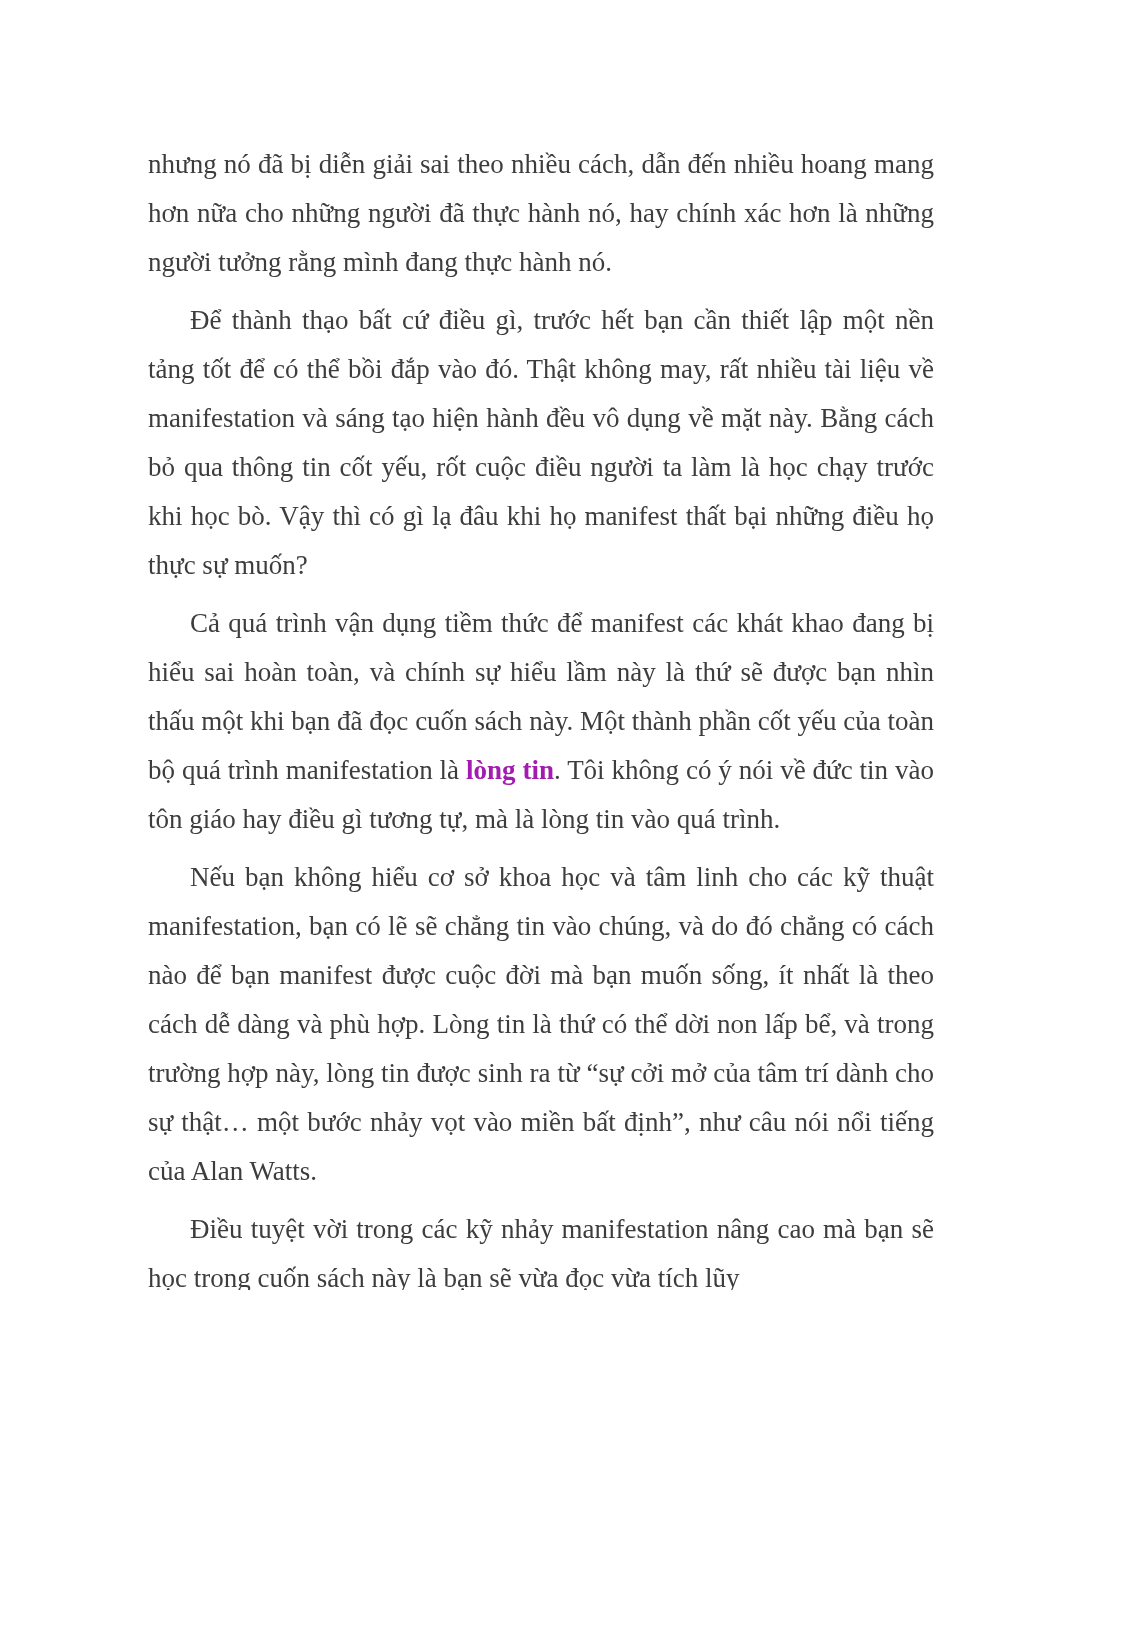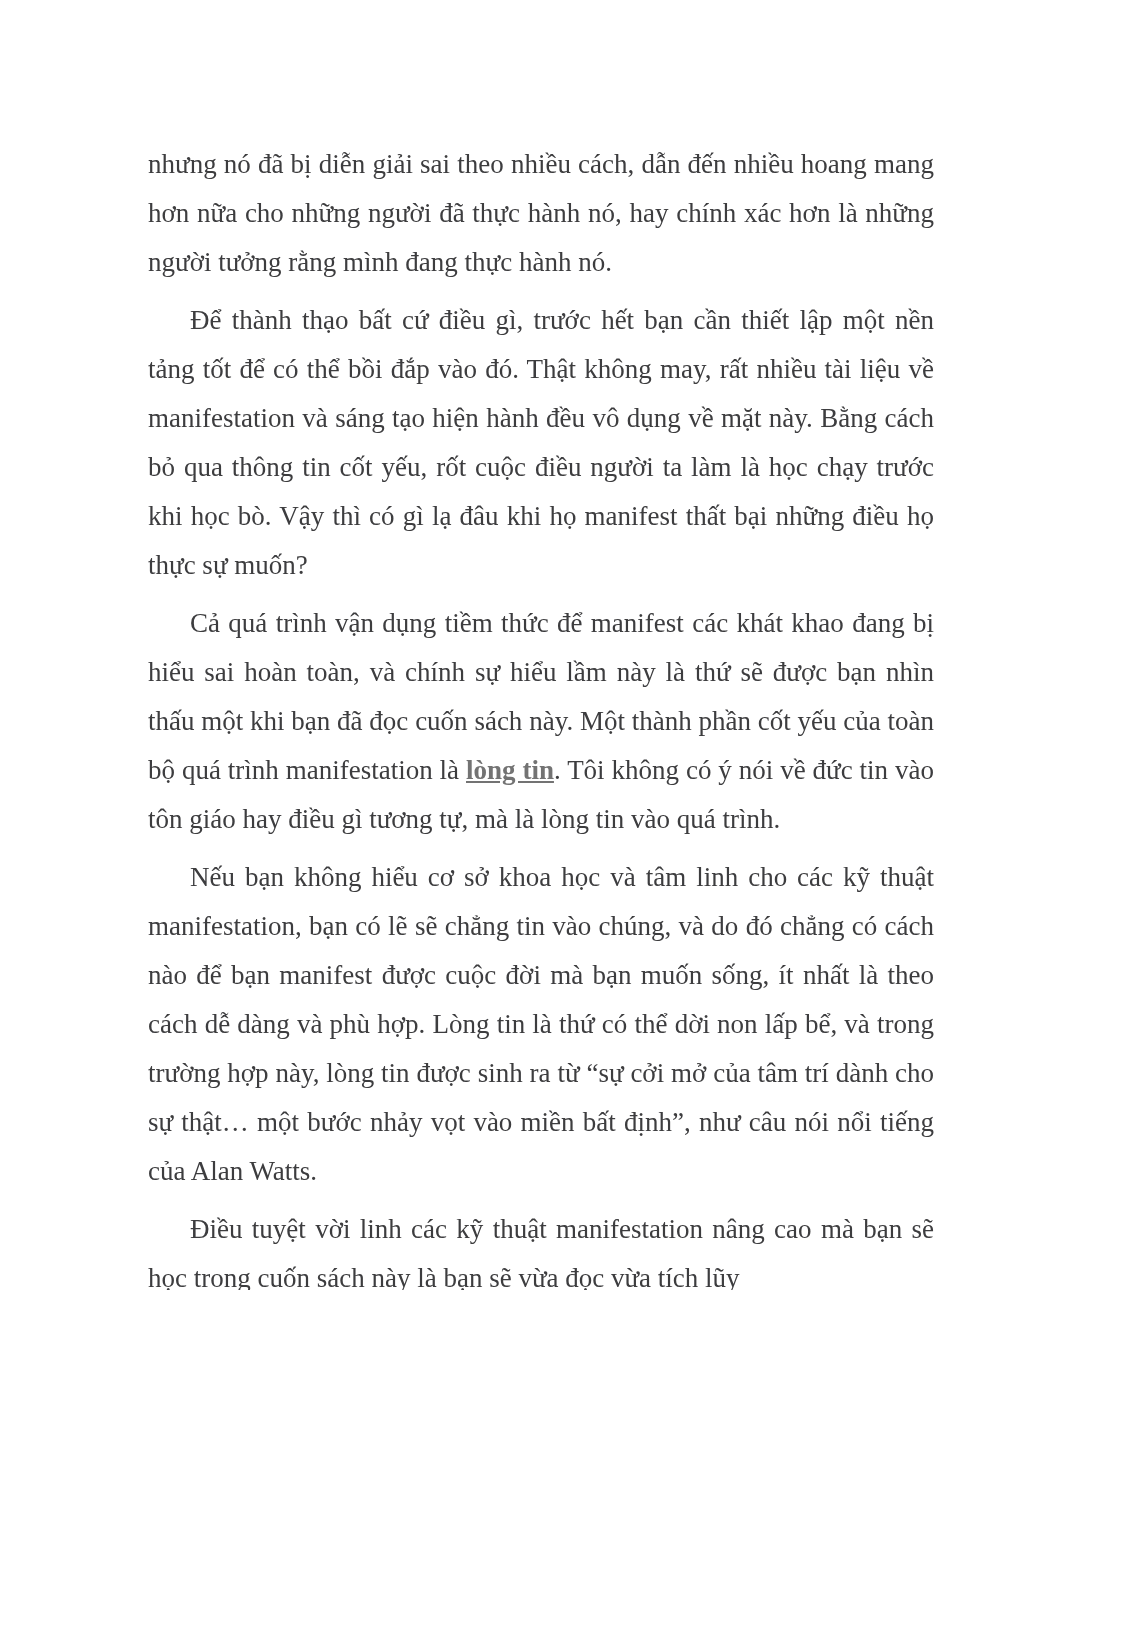--- a/index.html
+++ b/index.html
@@ -29,22 +29,21 @@
   }
   .para {
     margin: 0 0 9px 0;
     padding: 0;
   }
   .para.indent {
     text-indent: 42px;
   }
   .para strong {
     font-weight: 700;
-    color: #737373;
-    text-decoration: underline;
+    color: #a21caf;
   }
   .footer {
     position: absolute;
     left: 148px;
     top: 1424px;
     width: 786px;
     text-align: center;
     font-family: "Liberation Sans", "DejaVu Sans", sans-serif;
     font-size: 19px;
     letter-spacing: 2px;
@@ -69,20 +68,20 @@
 </head>
 <body>
 
 <div class="page">
 
   <div class="text-block">
       <p class="para"><span>nhưng nó đã bị diễn giải sai theo nhiều cách, dẫn đến nhiều hoang mang hơn nữa cho những người đã thực hành nó, hay chính xác hơn là những người tưởng rằng mình đang thực hành nó.</span></p>
       <p class="para indent"><span>Để thành thạo bất cứ điều gì, trước hết bạn cần thiết lập một nền tảng tốt để có thể bồi đắp vào đó. Thật không may, rất nhiều tài liệu về manifestation và sáng tạo hiện hành đều vô dụng về mặt này. Bằng cách bỏ qua thông tin cốt yếu, rốt cuộc điều người ta làm là học chạy trước khi học bò. Vậy thì có gì lạ đâu khi họ manifest thất bại những điều họ thực sự muốn?</span></p>
       <p class="para indent"><span>Cả quá trình vận dụng tiềm thức để manifest các khát khao đang bị hiểu sai hoàn toàn, và chính sự hiểu lầm này là thứ sẽ được bạn nhìn thấu một khi bạn đã đọc cuốn sách này. Một thành phần cốt yếu của toàn bộ quá trình manifestation là </span><strong>lòng tin</strong><span>. Tôi không có ý nói về đức tin vào tôn giáo hay điều gì tương tự, mà là lòng tin vào quá trình.</span></p>
       <p class="para indent"><span>Nếu bạn không hiểu cơ sở khoa học và tâm linh cho các kỹ thuật manifestation, bạn có lẽ sẽ chẳng tin vào chúng, và do đó chẳng có cách nào để bạn manifest được cuộc đời mà bạn muốn sống, ít nhất là theo cách dễ dàng và phù hợp. Lòng tin là thứ có thể dời non lấp bể, và trong trường hợp này, lòng tin được sinh ra từ “sự cởi mở của tâm trí dành cho sự thật… một bước nhảy vọt vào miền bất định”, như câu nói nổi tiếng của Alan Watts.</span></p>
-      <p class="para indent"><span>Điều tuyệt vời linh các kỹ thuật manifestation nâng cao mà bạn sẽ học trong cuốn sách này là bạn sẽ vừa đọc vừa tích lũy</span></p>
+      <p class="para indent"><span>Điều tuyệt vời trong các kỹ nhảy manifestation nâng cao mà bạn sẽ học trong cuốn sách này là bạn sẽ vừa đọc vừa tích lũy</span></p>
     </div>
 
   <div class="footer">
     <span class="author">RYUU SHINOHARA</span><span class="sep">|</span><span class="pagenum">9</span>
   </div>
 
 </div>
 
 </body></html>

